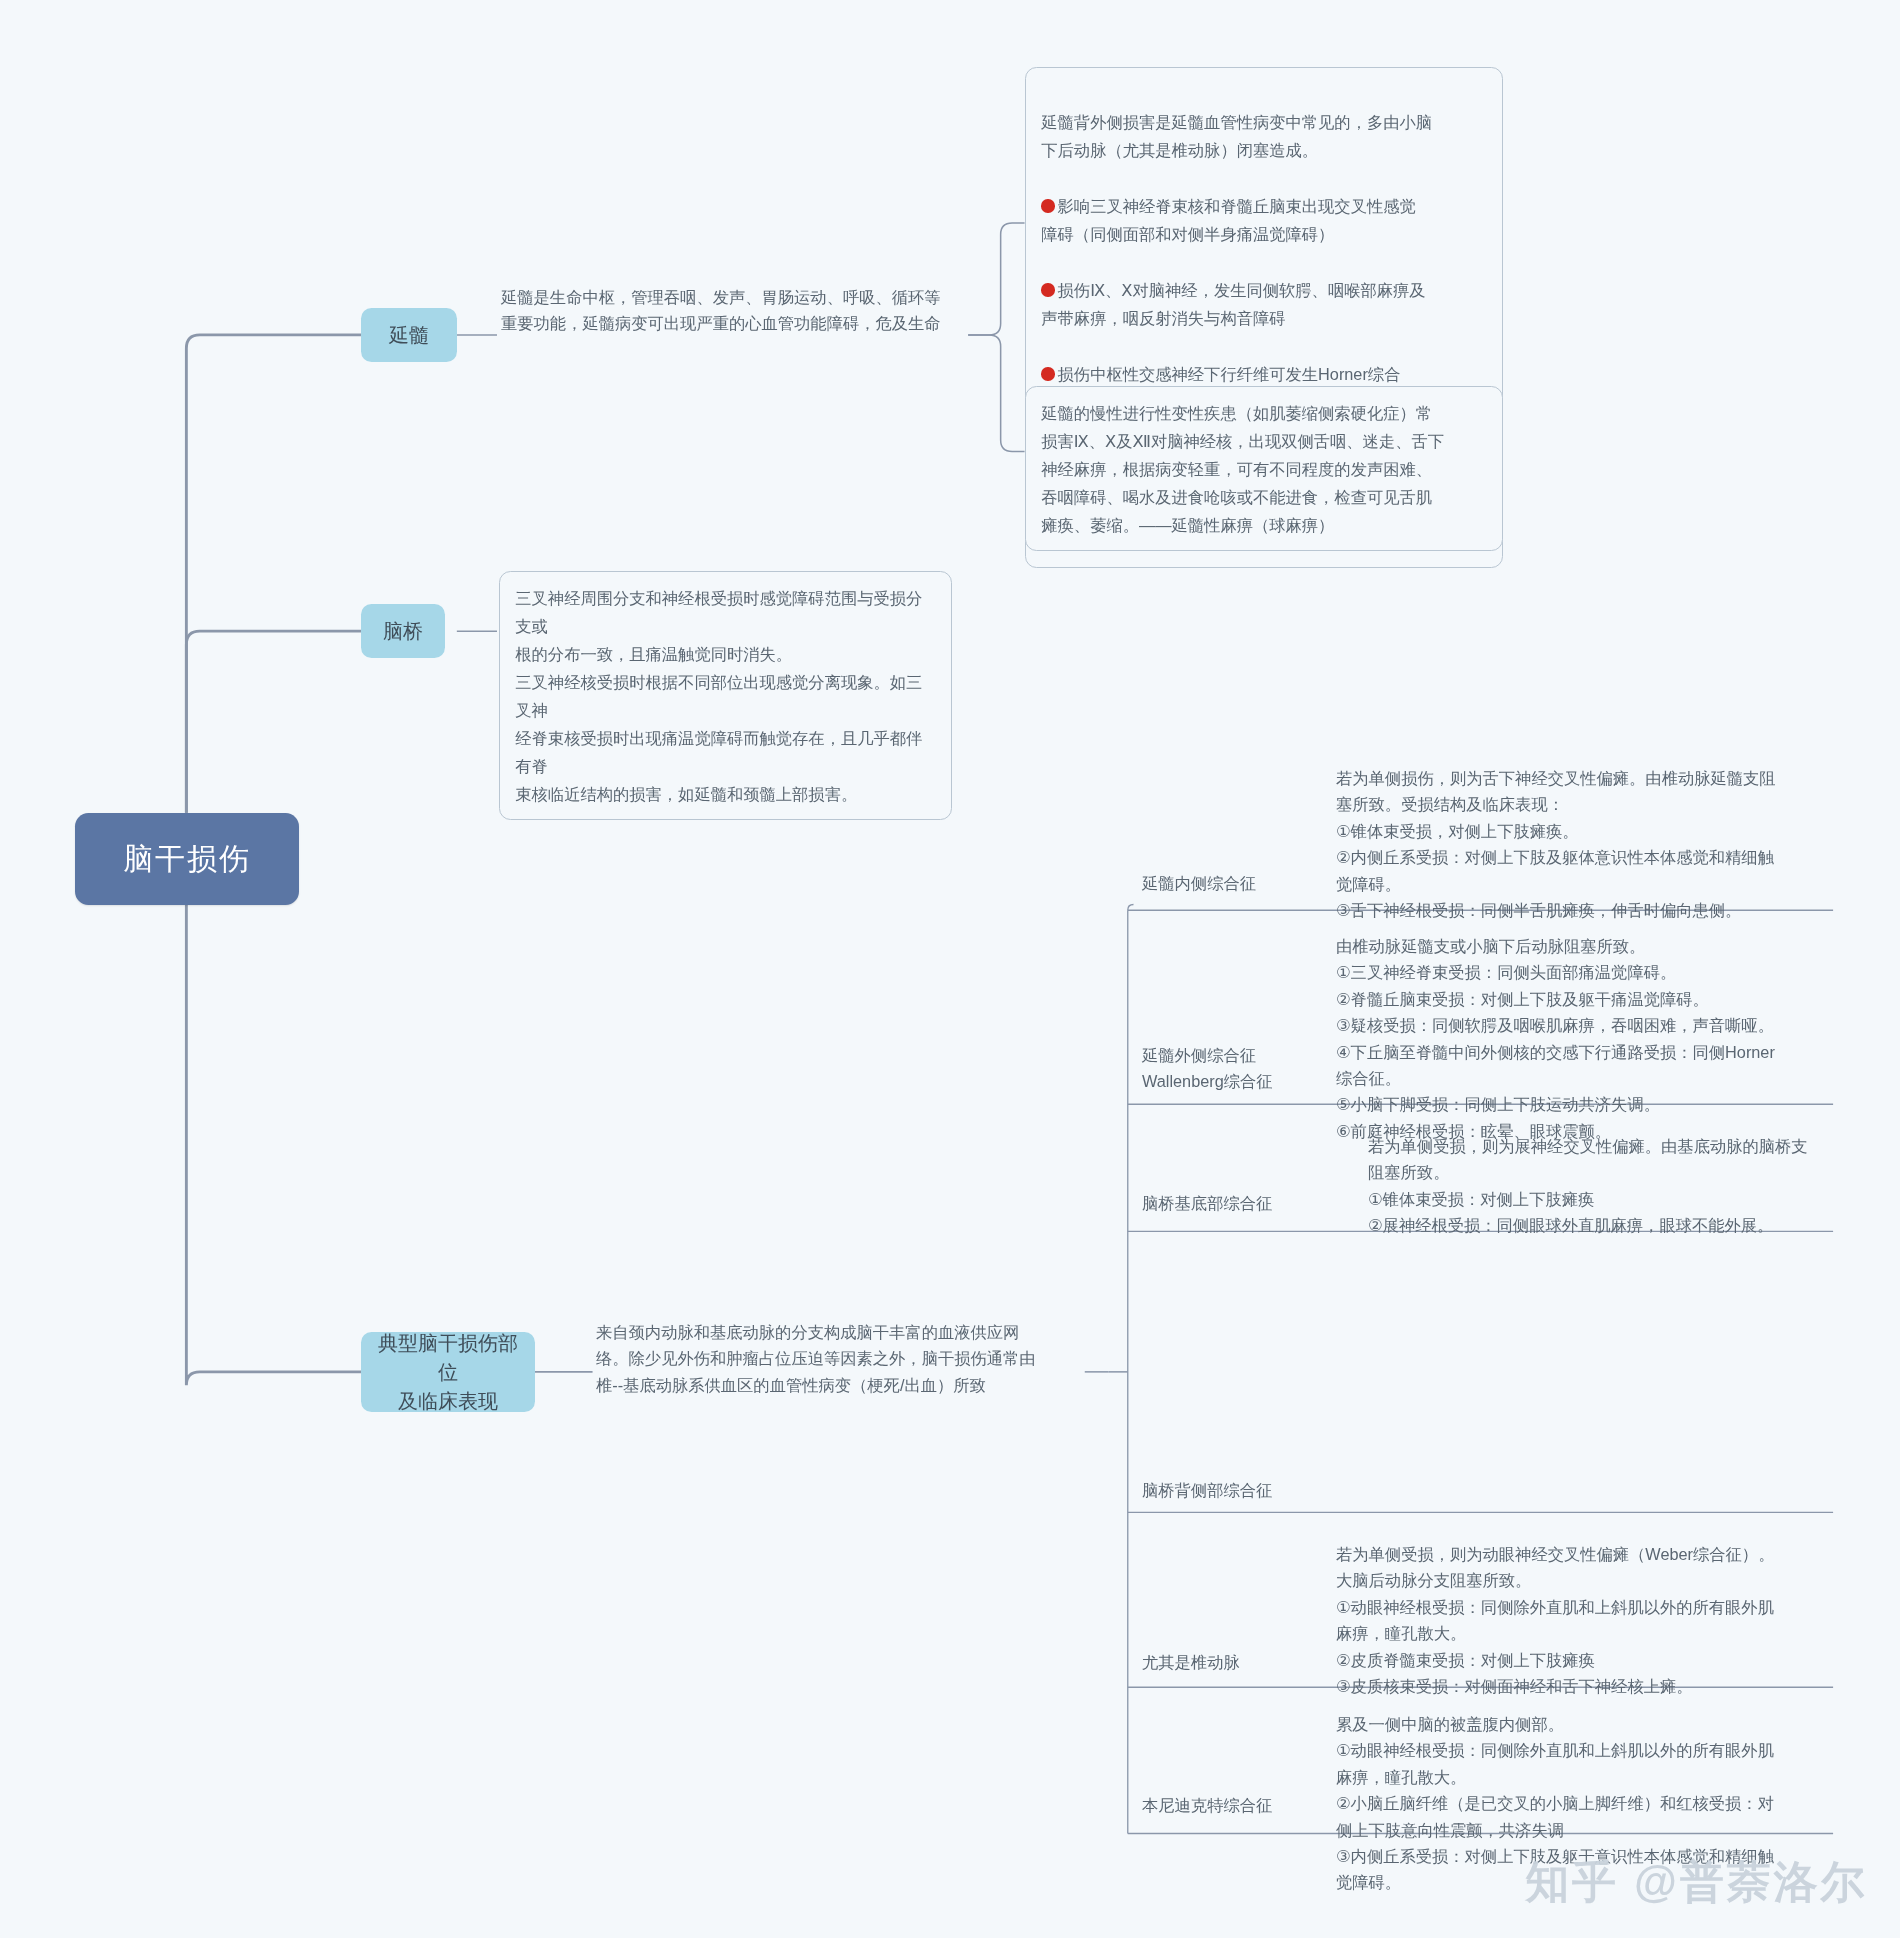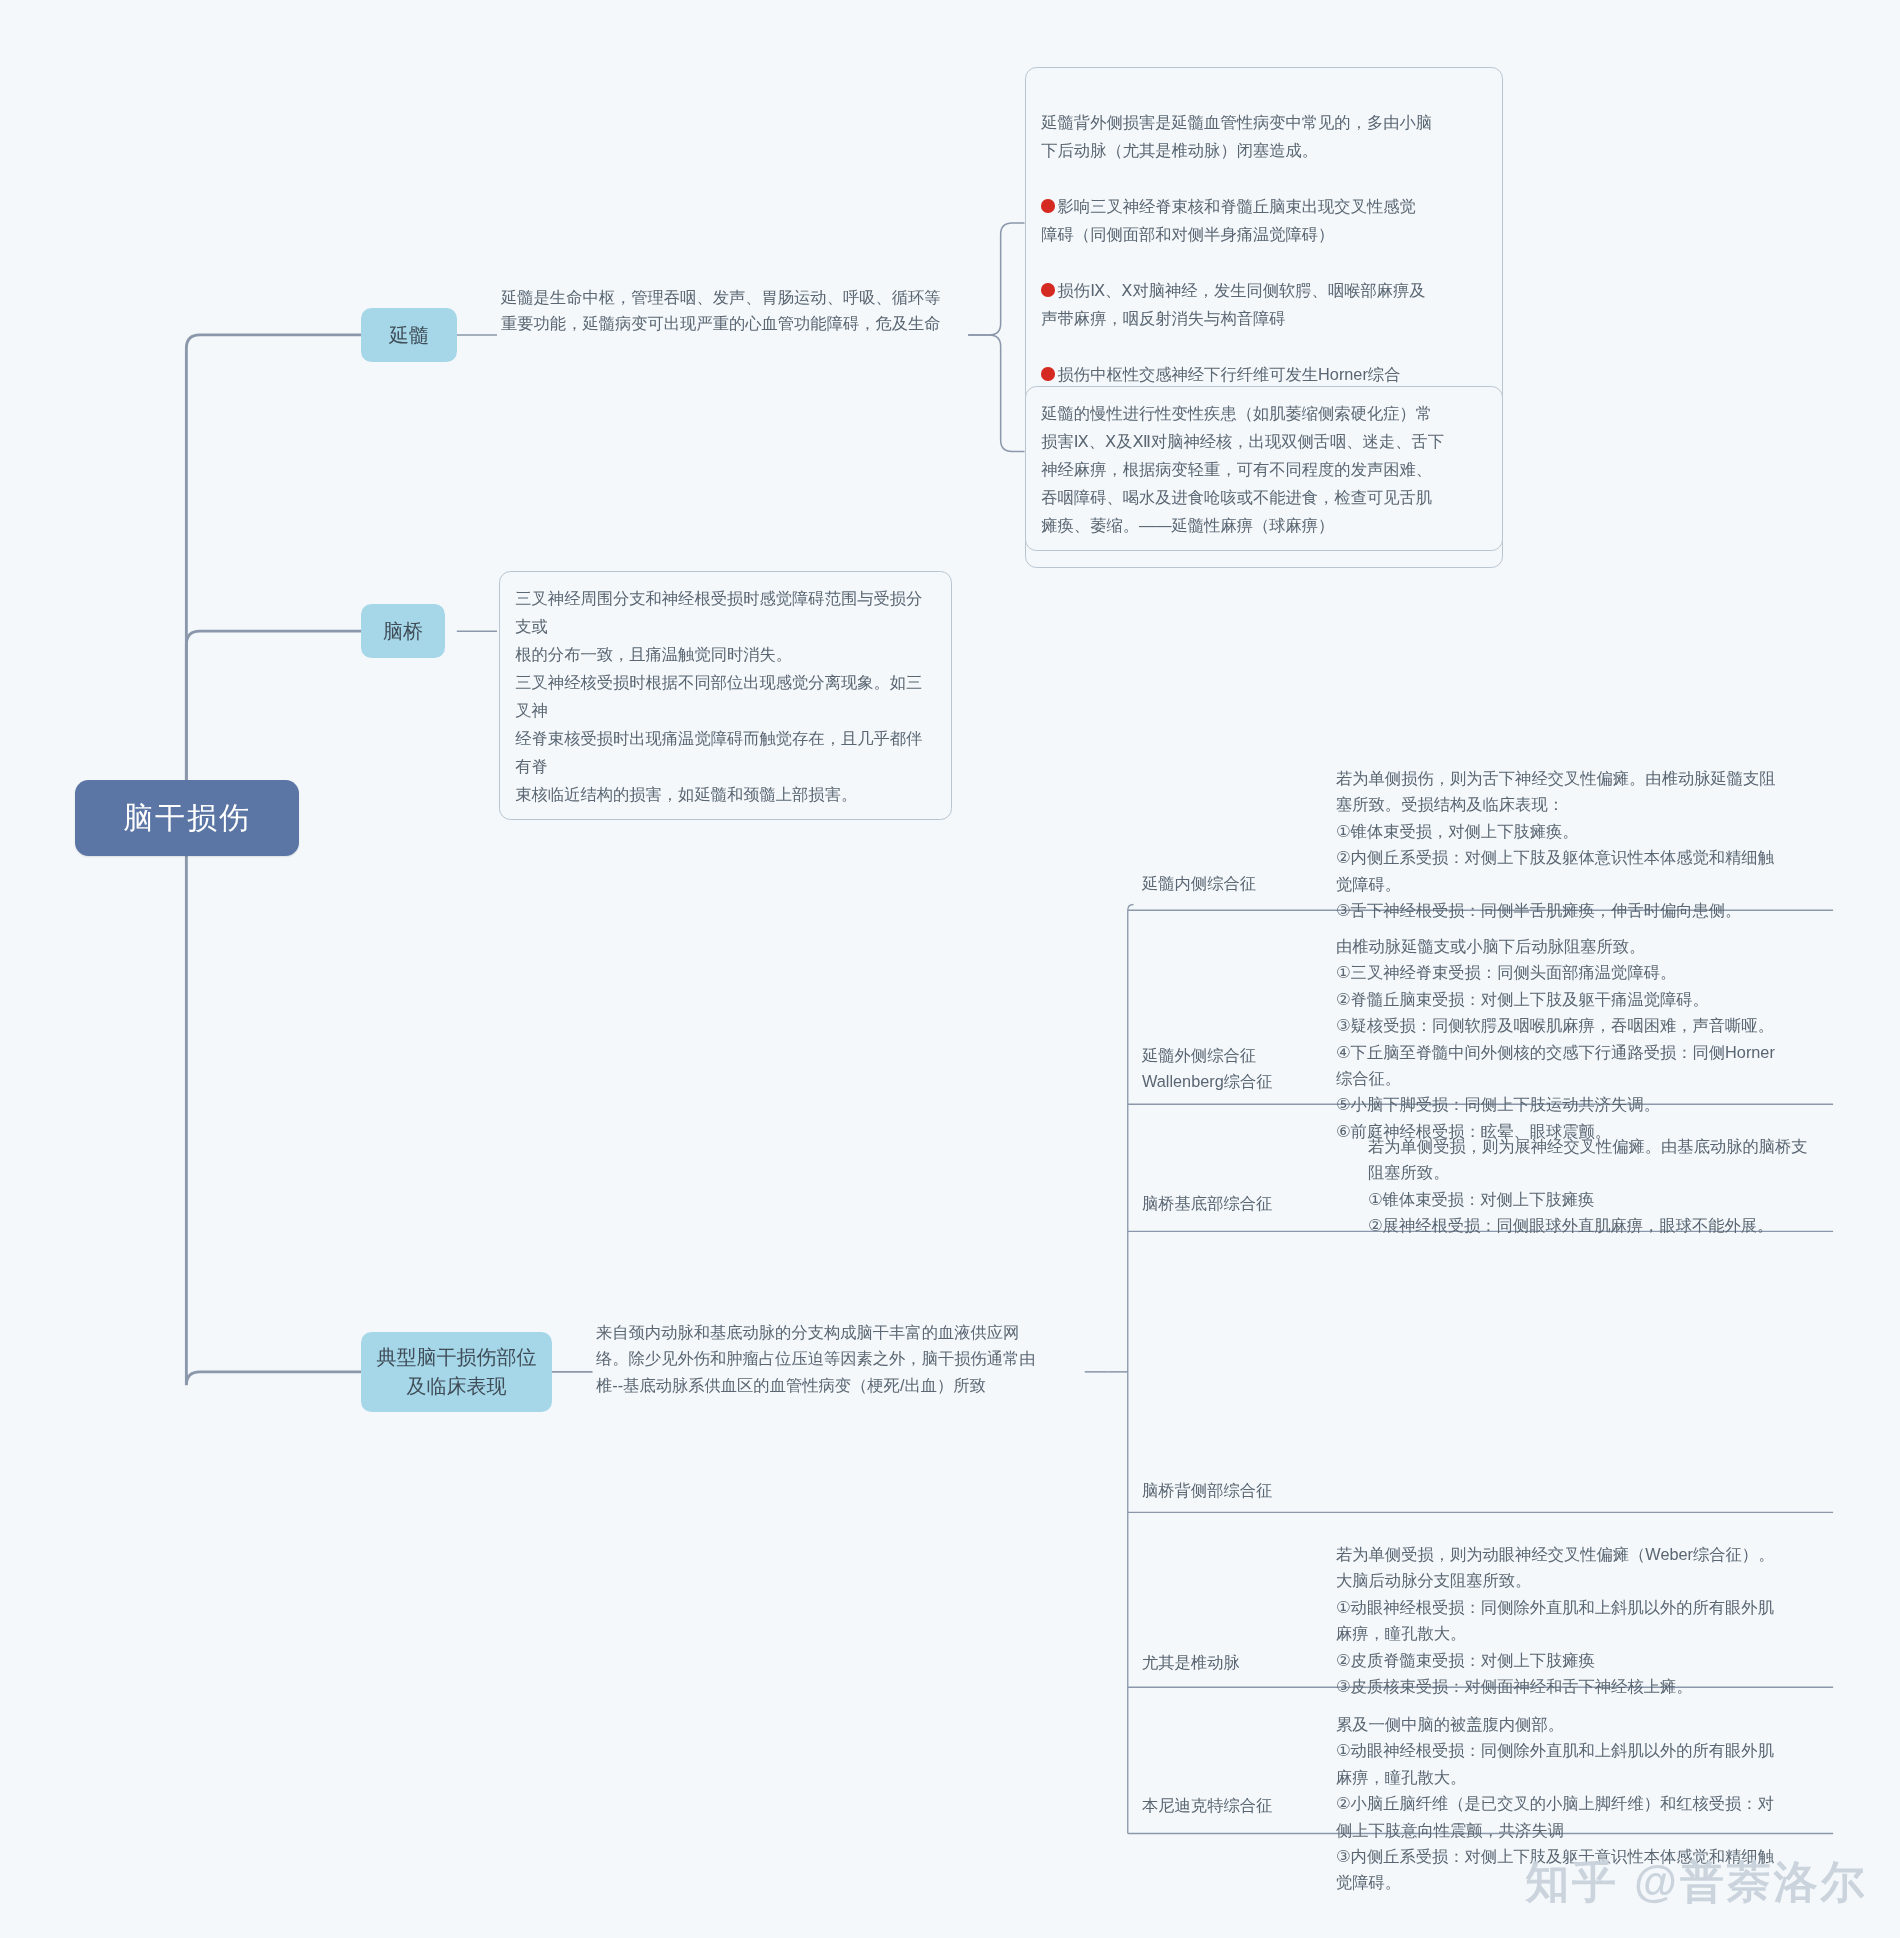--- a/index.html
+++ b/index.html
@@ -134,21 +134,21 @@
       <path d="M1180 1765 L1918 1765"></path>
       <path d="M1180 1918 L1918 1918"></path>
       <path d="M1180 952 Q1180 946 1186 946"></path>
     </g>
     <g fill="none" stroke="#8b97aa" stroke-width="1.4">
 
       <path d="M1160 1435 L1160 1435"></path>
     </g>
   </svg>
 
-  <div class="node root" style="left:75px;top:780px;width:224px;height:76px;">
+  <div class="node root" style="left:75px;top:813px;width:224px;height:92px;">
     <span>脑干损伤</span>
   </div>
 
   <div class="node branch" style="left:361px;top:308px;width:96px;height:54px;">
     <span>延髓</span>
   </div>
 
   <div class="txt" style="left:501px;top:284px;width:478px;">延髓是生命中枢，管理吞咽、发声、胃肠运动、呼吸、循环等
 重要功能，延髓病变可出现严重的心血管功能障碍，危及生命</div>
 
@@ -175,21 +175,21 @@
   <div class="node branch" style="left:361px;top:604px;width:84px;height:54px;">
     <span>脑桥</span>
   </div>
 
   <div class="callout" style="left:499px;top:571px;width:453px;">三叉神经周围分支和神经根受损时感觉障碍范围与受损分支或
 根的分布一致，且痛温触觉同时消失。
 三叉神经核受损时根据不同部位出现感觉分离现象。如三叉神
 经脊束核受损时出现痛温觉障碍而触觉存在，且几乎都伴有脊
 束核临近结构的损害，如延髓和颈髓上部损害。</div>
 
-  <div class="node branch" style="left:361px;top:1332px;width:191px;height:80px;white-space:pre-line;">
+  <div class="node branch" style="left:361px;top:1332px;width:174px;height:80px;white-space:pre-line;">
     <span>典型脑干损伤部位
 及临床表现</span>
   </div>
 
   <div class="txt" style="left:596px;top:1319px;width:497px;">来自颈内动脉和基底动脉的分支构成脑干丰富的血液供应网
 络。除少见外伤和肿瘤占位压迫等因素之外，脑干损伤通常由
 椎--基底动脉系供血区的血管性病变（梗死/出血）所致</div>
 
   <div class="rowlabel" style="left:1142px;top:870px;width:201px;">延髓内侧综合征</div>
   <div class="rowbody" style="left:1336px;top:765px;width:535px;">若为单侧损伤，则为舌下神经交叉性偏瘫。由椎动脉延髓支阻

